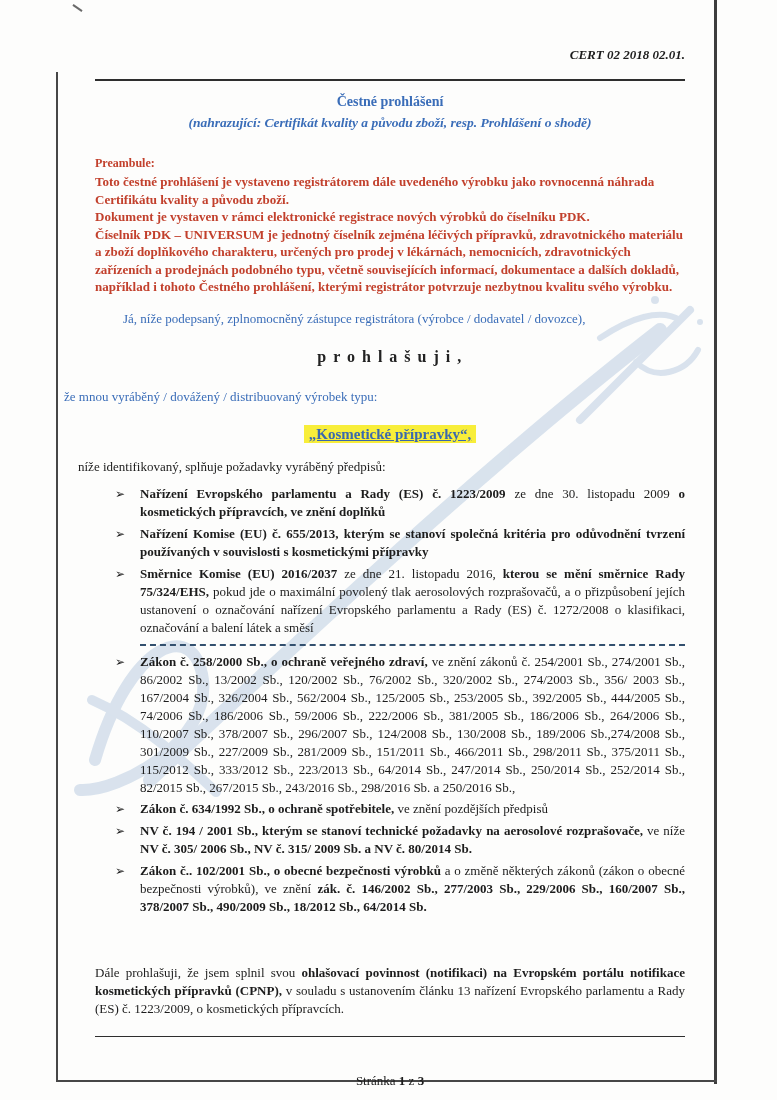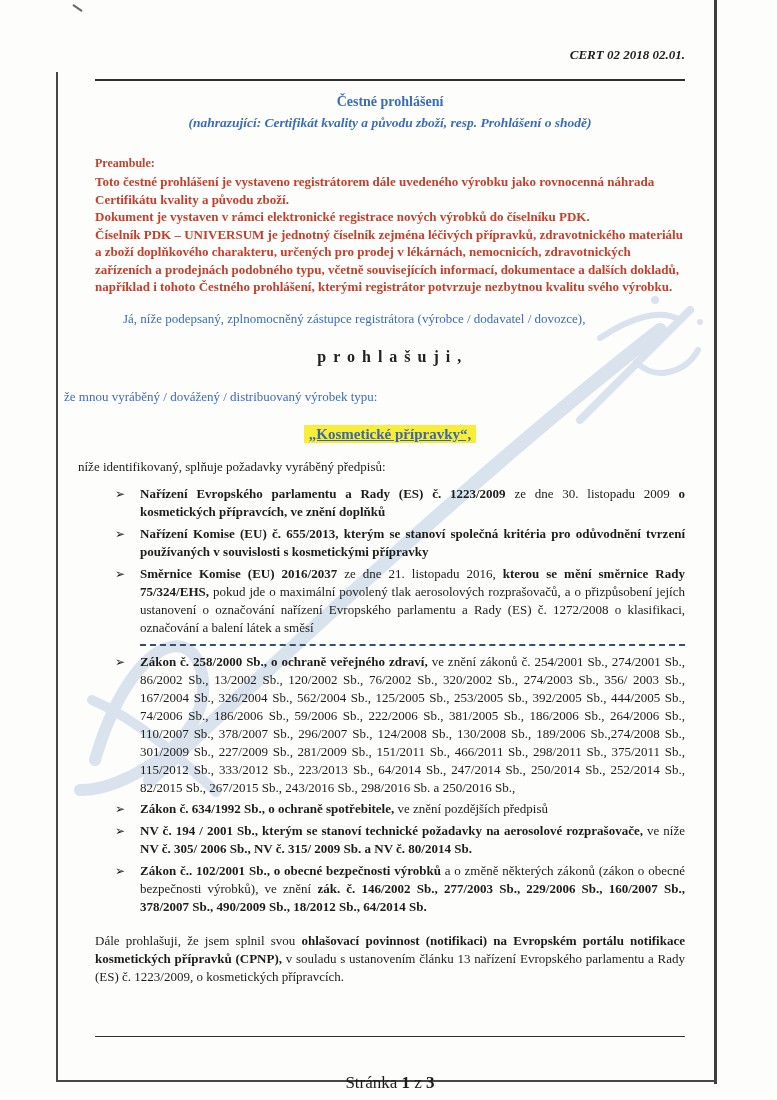--- a/index.html
+++ b/index.html
@@ -42,25 +42,25 @@
   .product-highlight { background:#f8ee3a; color:#3a68ae; font-weight:bold; font-size:15px; text-decoration:underline; padding:1px 5px;margin-top:48px; }
 
   .follows { margin-bottom:10px; }
 
   .reg-item { display:flex; padding-left:20px; margin-bottom:4px; }
   .reg-marker { flex:none; width:25px; font-family:"DejaVu Sans",sans-serif; font-size:12px; padding-top:1px; }
   .reg-body { flex:1; text-align:justify; }
   .b { font-weight:bold; }
   .reg-sep { border-top:2px dashed #33506e; margin:7px 0 7px 45px; }
 
-  .closing { margin-top:16px; text-align:justify; }
+  .closing { margin-top:48px; text-align:justify; }
 
   .footer { position:absolute; left:95px; width:590px; top:1036px; }
   .footer-rule { border-top:1.5px solid #2e2e2e; margin-bottom:4px; }
-  .footer-text { text-align:center; font-size:17px;margin-top:36px; }
+  .footer-text { text-align:center; font-size:13px;margin-top:36px; }
 </style>
 </head>
 <body>
 
 <div class="page">
 
   <svg class="watermark" width="777" height="1100" viewBox="0 0 777 1100">
     <g fill="none" stroke="#9fb9d6" stroke-linecap="round" opacity="0.38">
       <path d="M150 780 C 300 640, 480 470, 660 330" stroke-width="14"></path>
       <path d="M580 420 C 620 380, 650 350, 690 310" stroke-width="8"></path>

